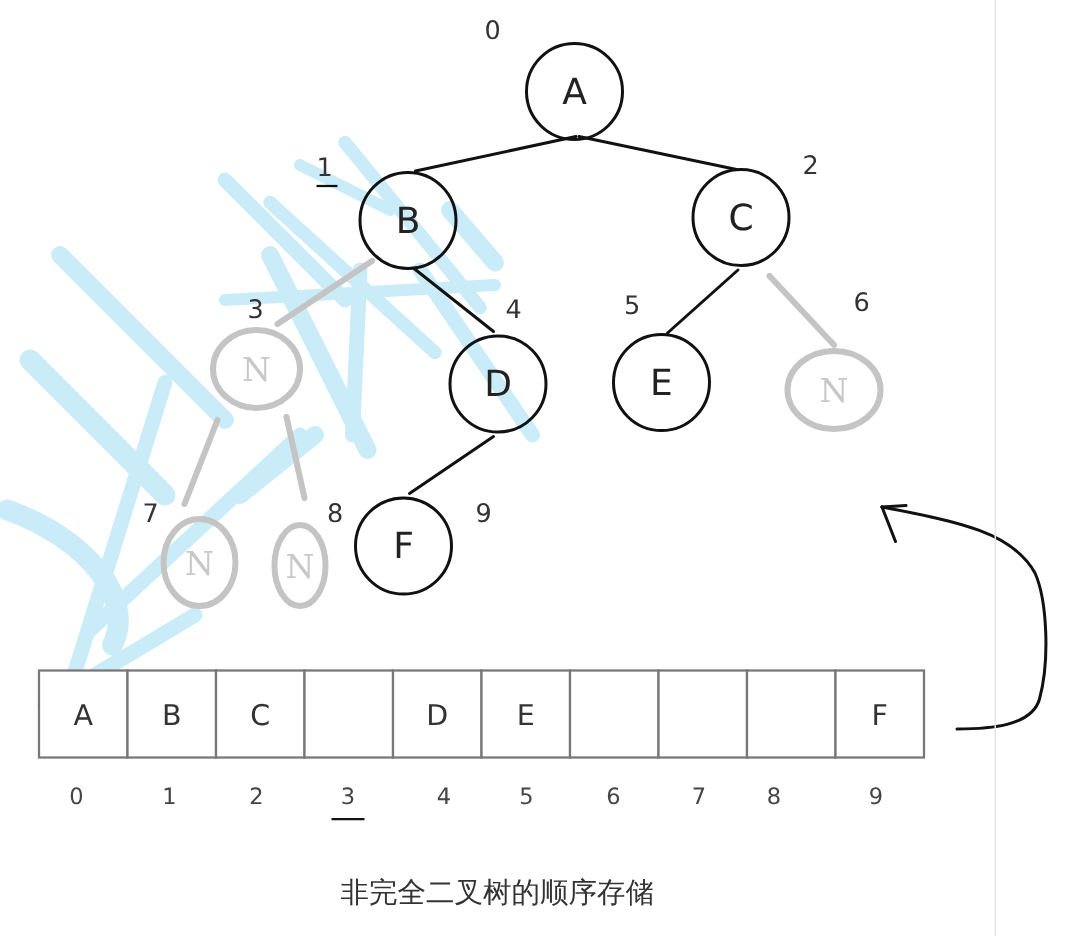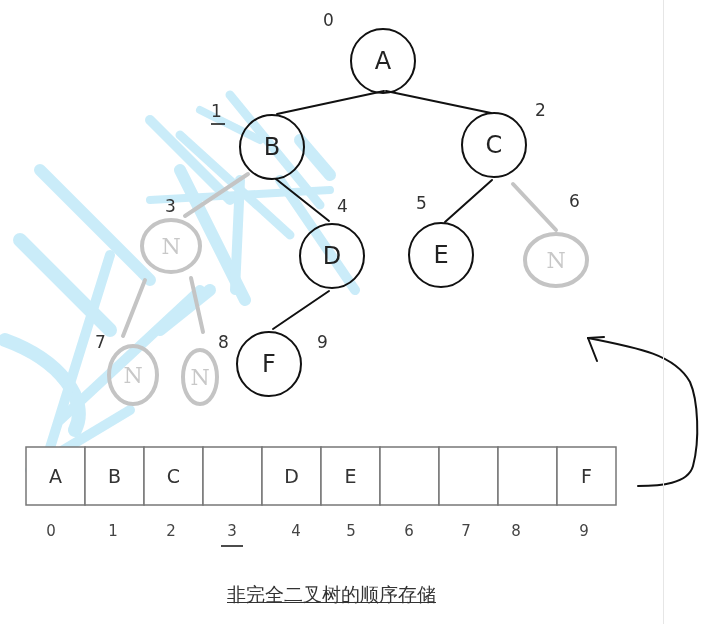--- a/index.html
+++ b/index.html
@@ -7,21 +7,21 @@
          font-family: "DejaVu Sans", "Liberation Sans", sans-serif; }
   #stage { position: absolute; left: 0; top: 0; width: 716px; height: 624px; }
   .vdivider { position: absolute; left: 663px; top: 0; width: 1px; height: 624px; background: #e6e6e6; }
   svg text { font-family: "DejaVu Sans", "Liberation Sans", sans-serif; }
   .node-label { font-size: 24px; fill: #222; }
   .null-label { font-family: "DejaVu Serif", "Liberation Serif", serif; font-size: 22px; fill: #c8c8c8; }
   .idx { font-size: 17px; fill: #333; }
   .cell-label { font-size: 19px; fill: #333; }
   .arr-idx { font-size: 15px; fill: #444; }
   .caption { position: absolute; left: 0; width: 663px; top: 582px; text-align: center;
-             font-size: 19px; color: #333; text-decoration: underline; }
+             font-size: 19px; color: #333; }
 </style>
 </head>
 <body>
 
 <div id="stage">
   <div class="vdivider"></div>
 
   <svg id="svg" width="716" height="624" viewBox="0 0 716 624" xmlns="http://www.w3.org/2000/svg">
 
     <g id="watermark" fill="none" stroke-linecap="round" stroke="#b9e6f7" opacity="0.75">

